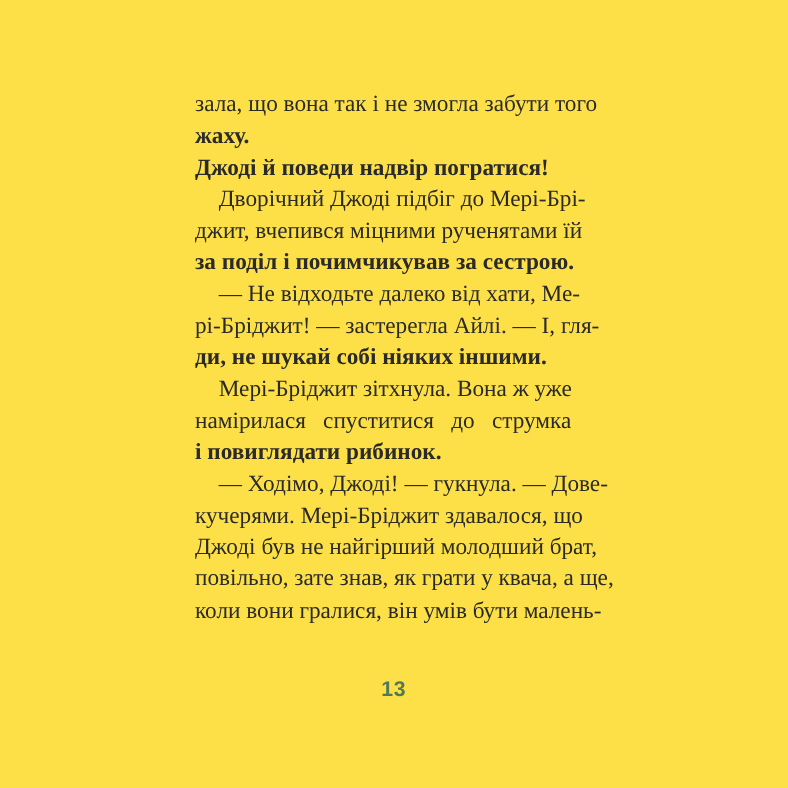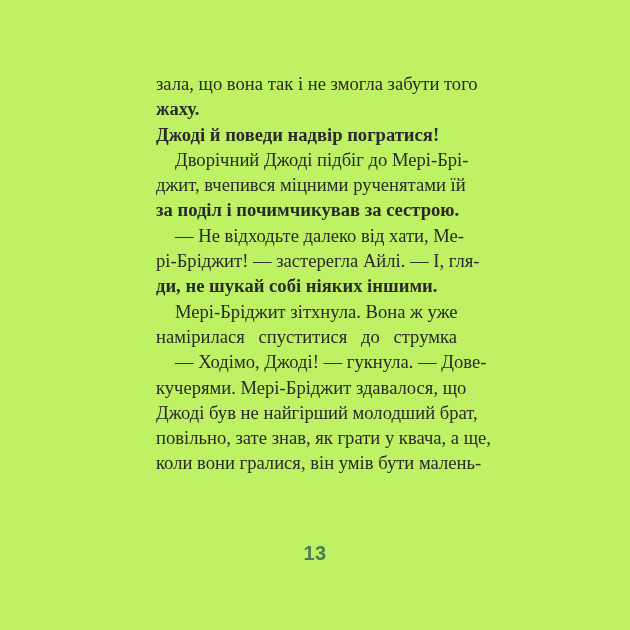--- a/index.html
+++ b/index.html
@@ -12,21 +12,21 @@
       height: 630px;
       position: relative;
       overflow: hidden;
     }
     .page {
       position: absolute;
       left: 0;
       top: 0;
       width: 630px;
       height: 630px;
-      background: #bef264;
+      background: #fde047;
     }
     .text-block {
       position: absolute;
       left: 156px;
       top: 71px;
       width: 301px;
       font-family: "Liberation Serif", "DejaVu Serif", serif;
       font-size: 18.6px;
       line-height: 25.3px;
       color: #2a2a2a;
@@ -47,41 +47,42 @@
       padding-left: 19px;
     }
     .page-number {
       position: absolute;
       left: 0;
       width: 630px;
       top: 542px;
       text-align: center;
       font-family: "Liberation Sans", "DejaVu Sans", sans-serif;
       font-weight: bold;
-      font-size: 20px;
+      font-size: 17px;
       color: #4f7a5a;
       letter-spacing: 0.5px;
     }
   </style>
 </head>
 <body>
 
 <div class="page">
   <div class="text-block" id="text-block">
       <span class="line">зала, що вона так і не змогла забути того</span>
       <span class="line last">жаху.</span>
       <span class="line last">Джоді й поведи надвір погратися!</span>
       <span class="line indent">Дворічний Джоді підбіг до Мері-Брі-</span>
       <span class="line">джит, вчепився міцними рученятами їй</span>
       <span class="line last">за поділ і почимчикував за сестрою.</span>
       <span class="line indent">— Не відходьте далеко від хати, Ме-</span>
       <span class="line">рі-Бріджит! — застерегла Айлі. — І, гля-</span>
       <span class="line last">ди, не шукай собі ніяких іншими.</span>
       <span class="line indent">Мері-Бріджит зітхнула. Вона ж уже</span>
       <span class="line">намірилася спуститися до струмка</span>
+      <span class="line last">і повиглядати рибинок.</span>
       <span class="line indent">— Ходімо, Джоді! — гукнула. — Дове-</span>
       <span class="line">кучерями. Мері-Бріджит здавалося, що</span>
       <span class="line">Джоді був не найгірший молодший брат,</span>
       <span class="line">повільно, зате знав, як грати у квача, а ще,</span>
       <span class="line">коли вони гралися, він умів бути малень-</span>
     </div>
   <div class="page-number">13</div>
 </div>
 
 </body></html>

